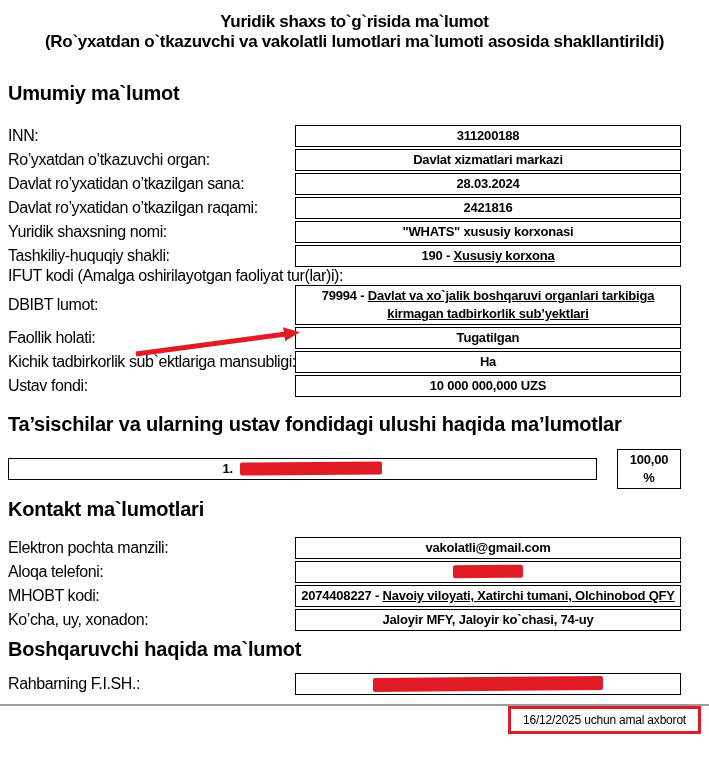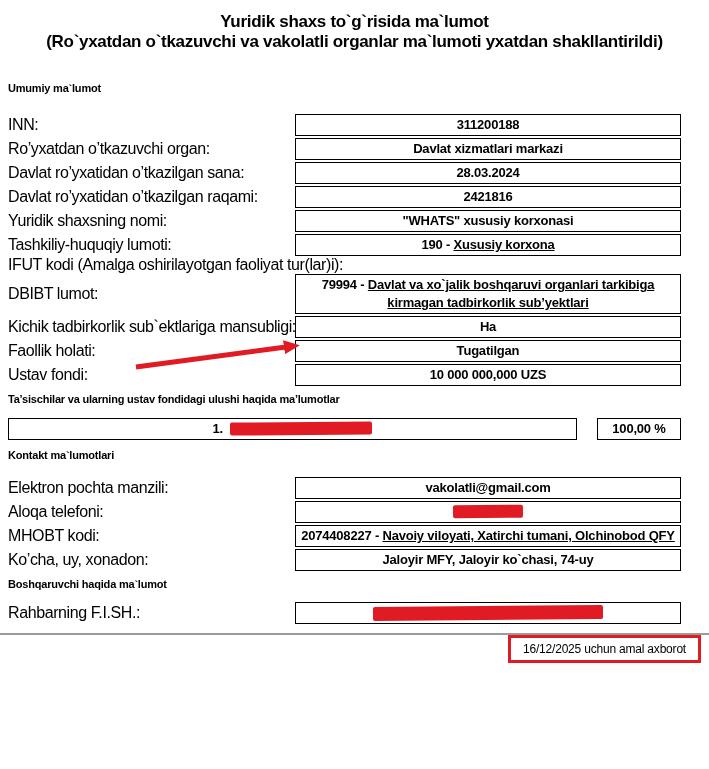--- a/index.html
+++ b/index.html
@@ -12,41 +12,41 @@
   }
   .page { position: relative; width: 709px; height: 769px; }
 
   .title {
     text-align: center; font-weight: bold; font-size: 17px; line-height: 20px;
     margin: 12px auto 0; max-width: 648px; letter-spacing: -0.3px;
   }
 
   .content { padding: 0 28px 0 8px; }
 
-  h2.sec { font-size: 11px; font-weight: bold; letter-spacing: -0.2px; }
+  h2.sec { font-size: 20px; font-weight: bold; letter-spacing: -0.2px; }
   .sec-general  { margin: 30px 0 20px; }
-  .sec-founders { margin: 7px 0 13px; }
+  .sec-founders { margin: 16px 0 13px; }
   .sec-contact  { margin: 9px 0 16px; }
   .sec-manager  { margin: 7px 0 12px; }
 
   .row { display: flex; align-items: center; margin-bottom: 2px; }
   .label {
     width: 287px; flex: none; font-size: 16px; line-height: 14px;
     padding-right: 6px; white-space: nowrap; letter-spacing: -0.4px;
   }
   .vbox {
     flex: 1; border: 1px solid #000; background: #fff;
     padding: 1px 5px; min-height: 22px;
     font-weight: bold; font-size: 13px; line-height: 18px; text-align: center;
   }
   .val-link { text-decoration: underline; font-weight: bold; color: #000; cursor: pointer; }
 
   
   .founders-row .founder-name-box { flex: 1; }
-  .share-box { flex: none; width: 84px; margin-left: 20px; }
+  .share-box { flex: none; width: 64px; margin-left: 20px; }
 
   
   .redact {
     display: inline-block; background: var(--red); height: 13px;
     border-radius: 2px; vertical-align: middle; margin-left: 4px;
     transform: rotate(-0.5deg); position: relative; top: -1px;
   }
   .redact-founder { width: 142px; }
   .redact-phone   { width: 70px; }
   .redact-manager { width: 230px; height: 14px; }
@@ -65,21 +65,21 @@
     padding: 4px 12px; font-size: 12px; letter-spacing: -0.2px;
   }
 </style>
 </head>
 <body>
 
 <div class="page">
 
   <div class="title">
     <div>Yuridik shaxs to`g`risida ma`lumot</div>
-    <div>(Ro`yxatdan o`tkazuvchi va vakolatli organlar ma`lumoti yxatdan shakllantirildi)</div>
+    <div>(Ro`yxatdan o`tkazuvchi va vakolatli lumotlari ma`lumoti asosida shakllantirildi)</div>
   </div>
 
   <div class="content">
 
     <h2 class="sec sec-general">Umumiy ma`lumot</h2>
 
     <div class="row">
       <div class="label">INN:</div>
       <div class="vbox"><span>311200188</span></div>
     </div>
@@ -98,49 +98,49 @@
       <div class="label">Davlat ro’yxatidan o’tkazilgan raqami:</div>
       <div class="vbox"><span>2421816</span></div>
     </div>
 
     <div class="row">
       <div class="label">Yuridik shaxsning nomi:</div>
       <div class="vbox"><span>"WHATS" xususiy korxonasi</span></div>
     </div>
 
     <div class="row">
-      <div class="label">Tashkiliy-huquqiy lumoti:</div>
+      <div class="label">Tashkiliy-huquqiy shakli:</div>
       <div class="vbox"><span>190 - </span><span class="val-link">Xususiy korxona</span></div>
     </div>
 
     <div class="row">
       <div class="label">IFUT kodi (Amalga oshirilayotgan faoliyat tur(lar)i):</div>
     </div>
 
     <div class="row">
       <div class="label">DBIBT lumot:</div>
       <div class="vbox"><span>79994 - </span><span class="val-link">Davlat va xo`jalik boshqaruvi organlari tarkibiga kirmagan tadbirkorlik sub’yektlari</span></div>
-    </div>
-
-    <div class="row">
-      <div class="label">Kichik tadbirkorlik sub`ektlariga mansubligi:</div>
-      <div class="vbox"><span>Ha</span></div>
     </div>
 
     <div class="row arrow-host">
       <div class="label">Faollik holati:</div>
       <svg class="arrow-svg" viewBox="0 0 178 32" xmlns="http://www.w3.org/2000/svg">
         <defs>
           <marker id="ah" markerUnits="userSpaceOnUse" markerWidth="16" markerHeight="14" refX="2" refY="7" orient="auto">
             <polygon points="0,0 16,7 0,14" fill="currentColor"></polygon>
           </marker>
         </defs>
         <line x1="10" y1="29" x2="160" y2="9" stroke="currentColor" stroke-width="5" marker-end="url(#ah)"></line>
       </svg>
       <div class="vbox"><span>Tugatilgan</span></div>
+    </div>
+
+    <div class="row">
+      <div class="label">Kichik tadbirkorlik sub`ektlariga mansubligi:</div>
+      <div class="vbox"><span>Ha</span></div>
     </div>
 
     <div class="row">
       <div class="label">Ustav fondi:</div>
       <div class="vbox"><span>10 000 000,000 UZS</span></div>
     </div>
 
     <h2 class="sec sec-founders">Ta’sischilar va ularning ustav fondidagi ulushi haqida ma’lumotlar</h2>
 
     <div class="row founders-row">

